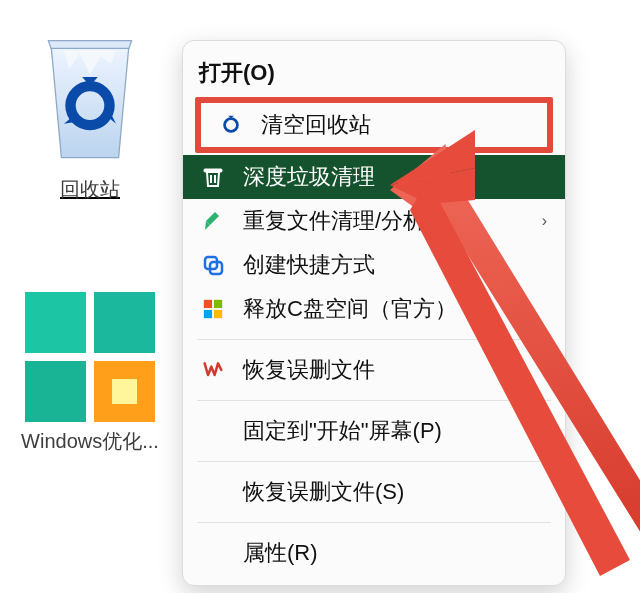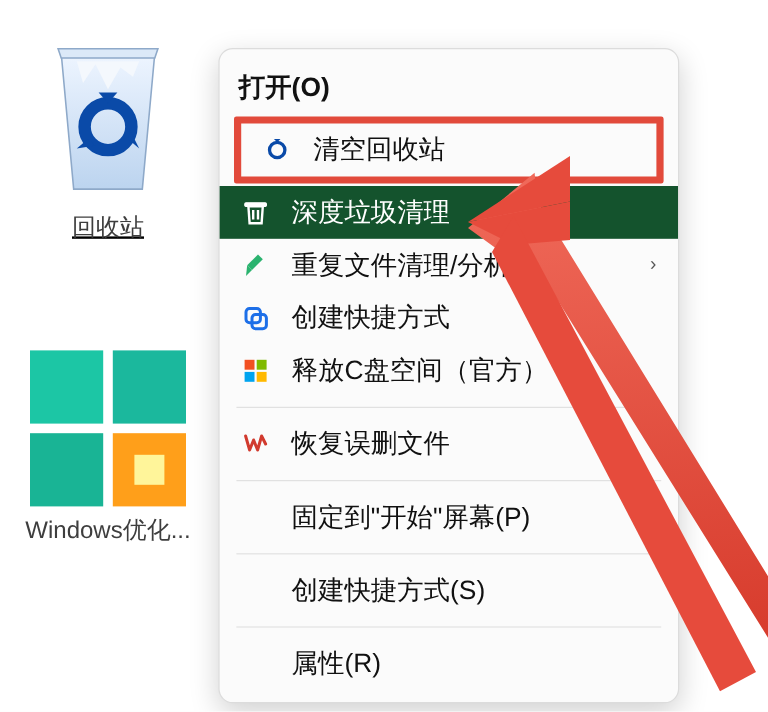--- a/index.html
+++ b/index.html
@@ -223,21 +223,21 @@
 
     <div class="ctx-sep"></div>
 
     <div class="ctx-row noicon">
       <span>固定到"开始"屏幕(P)</span>
     </div>
 
     <div class="ctx-sep"></div>
 
     <div class="ctx-row noicon">
-      <span>创建快捷方式(S)</span>
+      <span>恢复误删文件(S)</span>
     </div>
 
 
     <div class="ctx-sep"></div>
 
     <div class="ctx-row noicon">
       <span>属性(R)</span>
     </div>
 
   </div>

